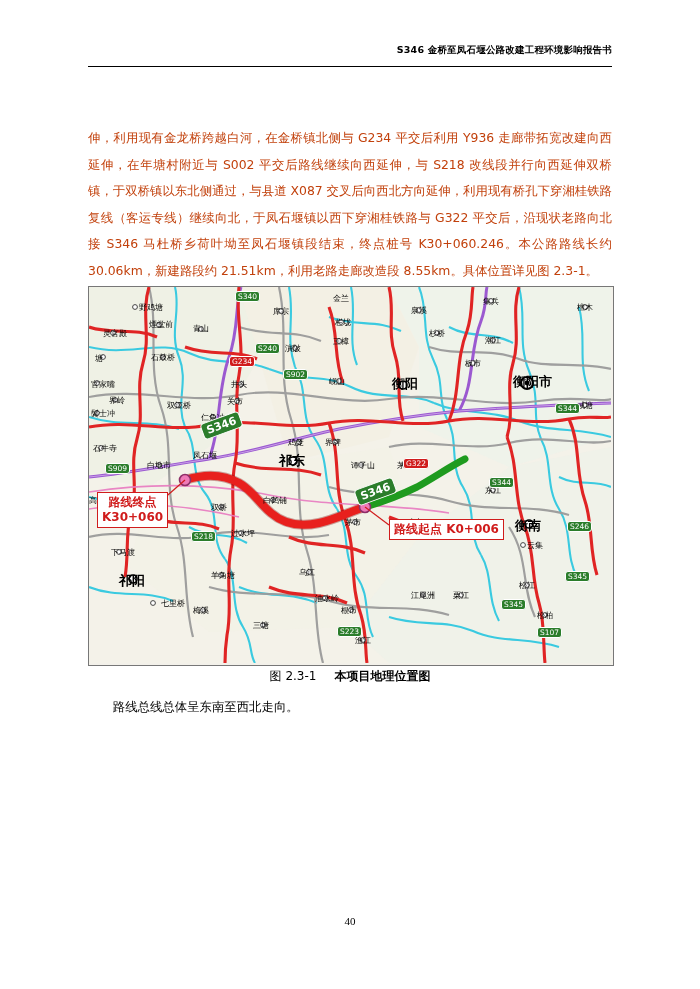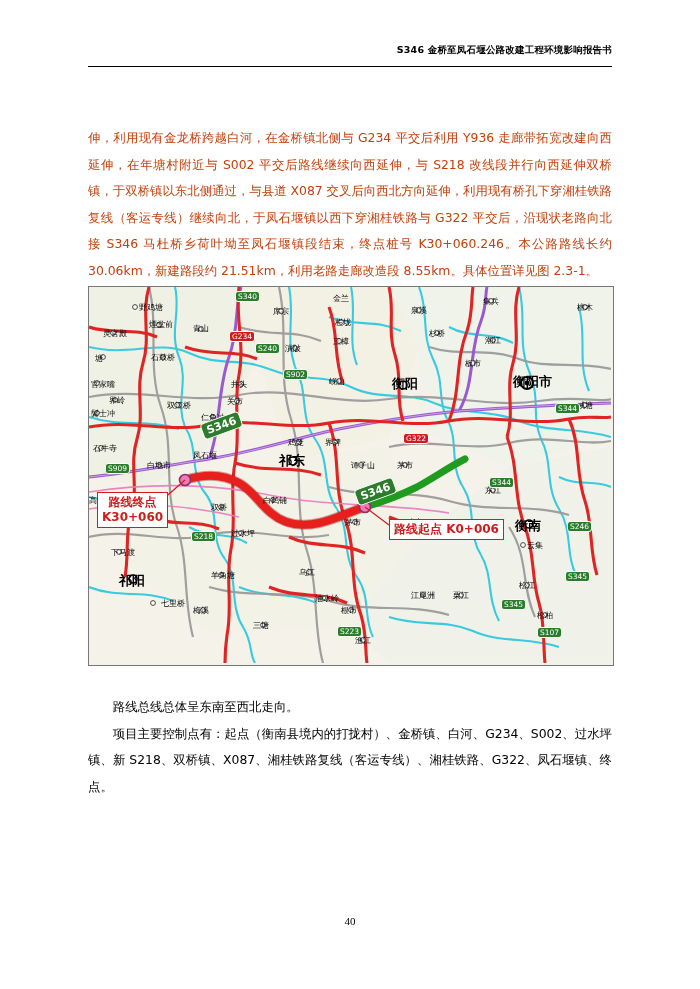--- a/index.html
+++ b/index.html
@@ -126,21 +126,21 @@
     position: absolute;
     font-family: "DejaVu Sans", sans-serif;
     font-size: 7.5px;
     color: #fff;
     background: #2b7d2b;
     border: 1px solid #fff;
     border-radius: 3px;
     padding: 0 2px;
     white-space: nowrap;
   }
-  .shield.red { background: #d01c1c; }
+  .shield.red { background: #d01c1c; margin-top: 25px; }
   .shield.big {
     font-size: 11px;
     font-weight: bold;
     padding: 1px 4px;
     border-radius: 4px;
     transform: rotate(-20deg);
   }
   .callout {
     position: absolute;
     border: 1.6px solid #d01c1c;
@@ -412,20 +412,22 @@
       <span class="shield" style="left:478px; top:234px;">S246</span>
 
       <div class="callout" style="left:8px; top:205px; font-size:12px;">
         <div>路线终点</div>
         <div>K30+060</div>
       </div>
       <div class="callout" style="left:300px; top:232px; font-size:12px;">路线起点 K0+006</div>
     </div>
   </div>
 
+  <div class="figcaption">
+    <span class="num">图 2.3-1</span><span class="ttl">本项目地理位置图</span>
+  </div>
 
   <div class="after-text">
     <p class="indent">路线总线总体呈东南至西北走向。</p>
-    <p class="indent">项目主要控制点有：起点（衡南县境内的打拢村）、金桥镇、白河、G234、S002、过水坪镇、新 S218、双桥镇、X087、湘桂铁路复线（客运专线）、湘桂铁路、G322、凤石堰镇、终点。</p>
   </div>
 
   <div class="pagenum">40</div>
 </div>
 
 </body></html>

